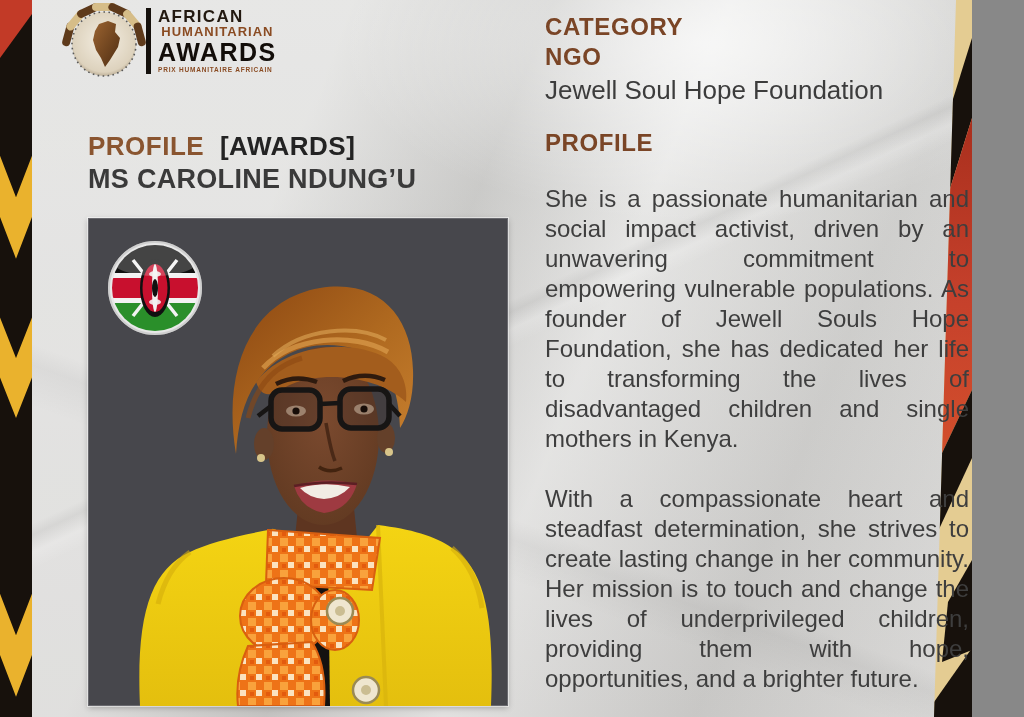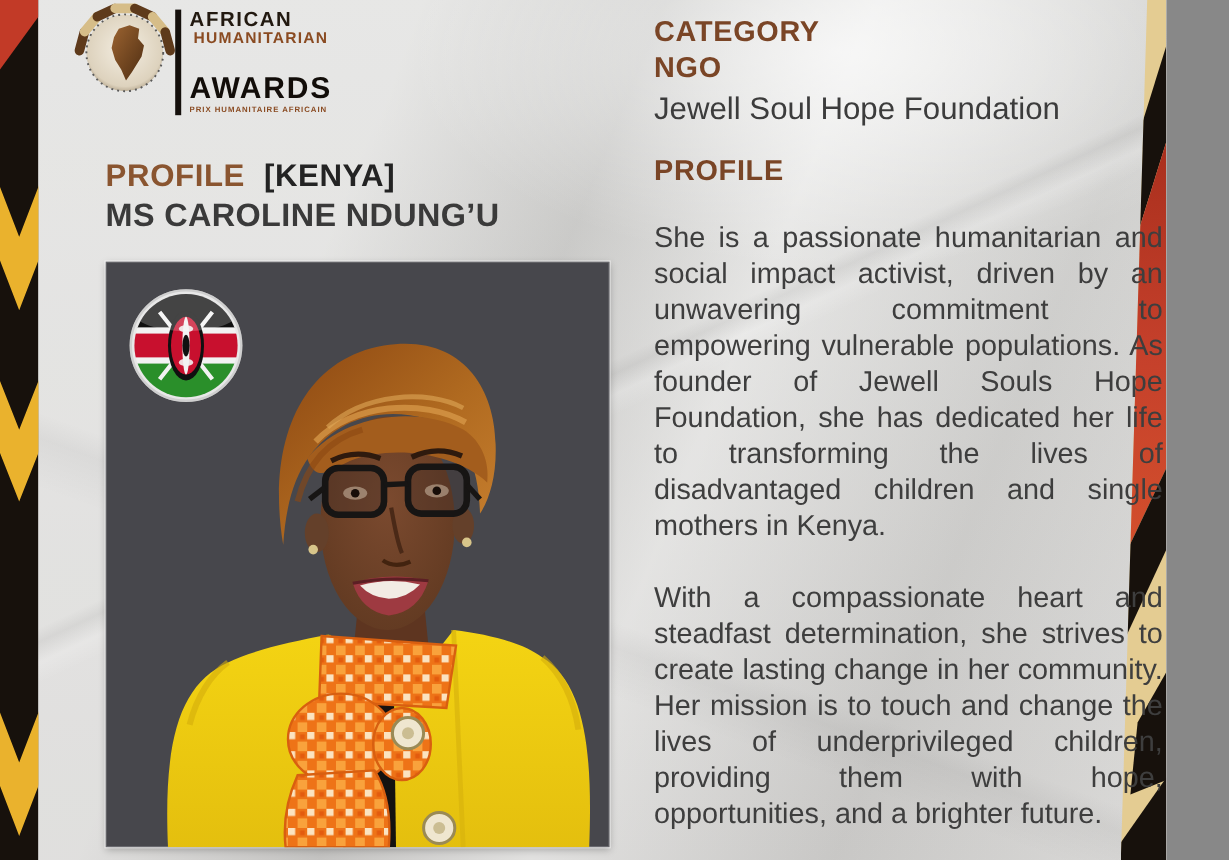--- a/index.html
+++ b/index.html
@@ -16,21 +16,21 @@
       linear-gradient(155deg, rgba(0,0,0,0) 46%, rgba(0,0,0,.05) 47%, rgba(255,255,255,.18) 48.5%, rgba(0,0,0,0) 50%),
       linear-gradient(200deg, rgba(0,0,0,0) 64%, rgba(0,0,0,.04) 66%, rgba(0,0,0,0) 70%);}
   .strip-left{position:absolute;left:0;top:0;width:32px;height:717px;}
   .strip-right{position:absolute;right:0;top:0;width:38px;height:717px;}
 
   
   .logo{position:absolute;left:58px;top:2px;display:flex;align-items:flex-start;}
   .logo-text{border-left:5px solid #15100c;padding-left:7px;margin-left:-4px;margin-top:6px;}
   .logo-line1{font-size:17px;font-weight:800;letter-spacing:1.3px;color:#221910;line-height:17px;}
   .logo-line2{font-size:13px;font-weight:800;letter-spacing:1px;color:#8a4b22;line-height:14px;text-align:center;}
-  .logo-line3{font-size:25px;font-weight:800;letter-spacing:1.5px;color:#120d09;line-height:26px;margin-top:22px;}
+  .logo-line3{font-size:25px;font-weight:800;letter-spacing:1.5px;color:#120d09;line-height:26px;}
   .logo-tagline{font-size:6.5px;font-weight:700;letter-spacing:.8px;color:#8a4b22;line-height:9px;}
 
   
   .nominee{position:absolute;left:88px;top:130px;}
   .nominee-line1{font-size:26px;font-weight:800;letter-spacing:.5px;line-height:32px;}
   .nominee-label{color:#8a5530;}
   .nominee-country{color:#232323;margin-left:8px;}
   .nominee-name{font-size:27px;font-weight:600;color:#3a3a3a;letter-spacing:.3px;line-height:34px;}
 
   
@@ -111,21 +111,21 @@
       <div class="logo-line1">AFRICAN</div>
       <div class="logo-line2">HUMANITARIAN</div>
       <div class="logo-line3">AWARDS</div>
       <div class="logo-tagline">PRIX HUMANITAIRE AFRICAIN</div>
     </div>
   </div>
 
   <div class="nominee">
     <div class="nominee-line1">
       <span class="nominee-label">PROFILE</span>
-      <span class="nominee-country">[KENYA]</span>
+      <span class="nominee-country">[AWARDS]</span>
     </div>
     <div class="nominee-name">MS CAROLINE NDUNG’U</div>
   </div>
 
   <div class="photo">
     <svg width="420" height="488" viewBox="0 0 420 488">
       <defs>
         <radialGradient id="skinG" cx=".5" cy=".4" r=".75">
           <stop offset="0" stop-color="#7b4a2f"></stop>
             <stop offset="1" stop-color="#5d371f"></stop>

